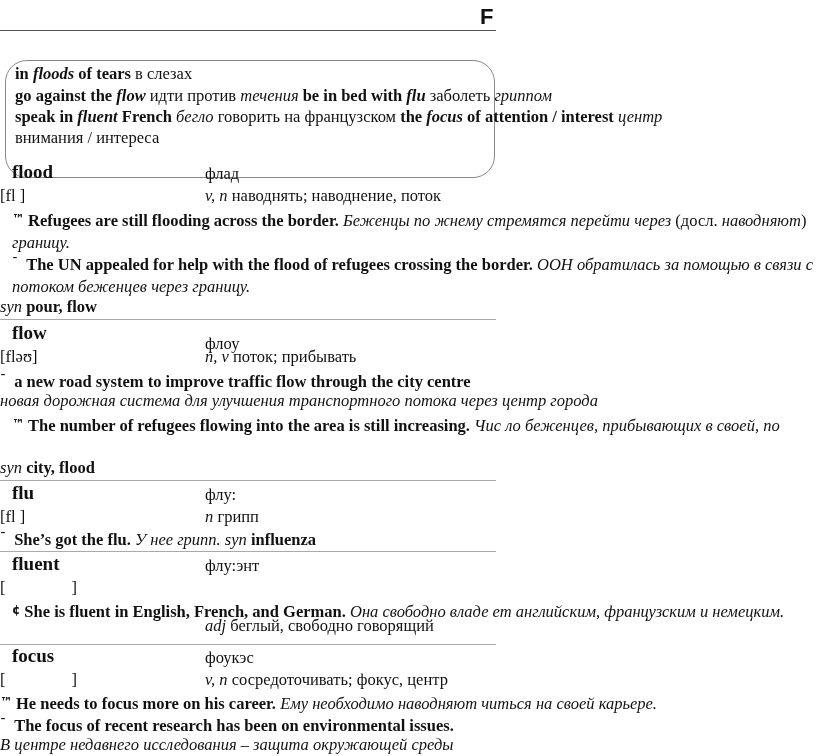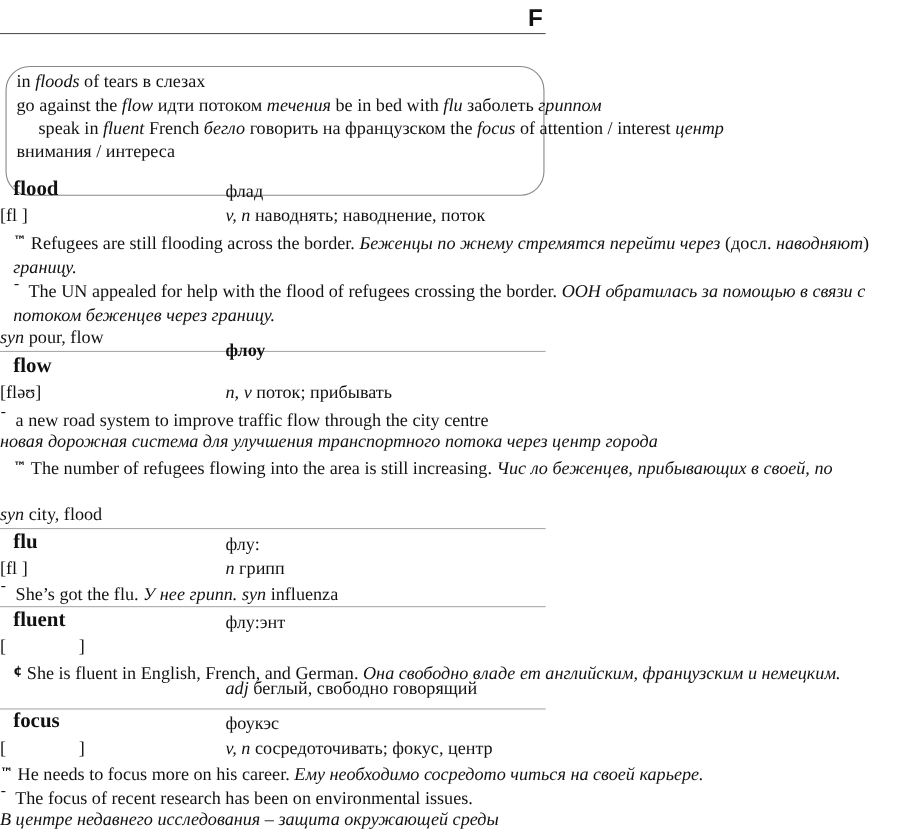--- a/index.html
+++ b/index.html
@@ -1,21 +1,21 @@
 <!DOCTYPE html>
 <html><head>
 <meta charset="utf-8">
 <style>
   html, body { margin: 0; padding: 0; background: #ffffff; }
   body {
     width: 816px; height: 756px; position: relative; overflow: hidden;
     font-family: "Liberation Serif", "DejaVu Serif", serif;
     color: #111111; font-size: 16.5px;
   }
-  .b { font-weight: normal; }
+  .b { font-weight: bold; }
   .i { font-style: italic; }
   .page-letter {
     position: absolute; left: 480px; top: 4px;
     font-family: "Liberation Sans", "DejaVu Sans", sans-serif;
     font-weight: bold; font-size: 22px;
   }
   .top-rule { position: absolute; left: 0; top: 30px; width: 496px; height: 0; border-top: 1px solid #555; }
   .idiom-box {
     position: absolute; left: 5px; top: 60px; width: 490px; height: 118px;
     border: 1.5px solid #888; border-radius: 22px; box-sizing: border-box;
@@ -30,23 +30,23 @@
 <body>
 
 <div class="page-letter">F</div>
 <div class="top-rule"></div>
 
 <div class="idiom-box"></div>
 <div class="line" style="left:15px; top:63px;">
   <span class="b">in </span><span class="b i">floods</span><span class="b"> of tears</span><span> в слезах</span>
 </div>
 <div class="line" style="left:15px; top:85px;">
-  <span class="b">go against the </span><span class="b i">flow</span><span> идти потоком </span><span class="i">течения</span><span class="b"> be in bed with </span><span class="b i">flu</span><span> заболеть </span><span class="i">гриппом</span>
+  <span class="b">go against the </span><span class="b i">flow</span><span> идти против </span><span class="i">течения</span><span class="b"> be in bed with </span><span class="b i">flu</span><span> заболеть </span><span class="i">гриппом</span>
 </div>
-<div class="line" style="left:15px; top:106px;margin-left:20px;">
+<div class="line" style="left:15px; top:106px;">
   <span class="b">speak in </span><span class="b i">fluent</span><span class="b"> French</span><span class="i"> бегло</span><span> говорить на французском </span><span class="b">the </span><span class="b i">focus</span><span class="b"> of attention / interest</span><span class="i"> центр</span>
 </div>
 <div class="line" style="left:15px; top:127px;">
   <span>внимания / интереса</span>
 </div>
 
 <div class="line hw" style="top:161px;">flood</div>
 <div class="line" style="left:205px; top:163px;">флад</div>
 <div class="line" style="top:185px;">[fl    ]</div>
 <div class="line" style="left:205px; top:185px;">
@@ -58,21 +58,21 @@
 </div>
 <div class="wrap" style="top:252px;">
   <span class="mark">ˉ</span> <span class="b">The UN appealed for help with the flood of refugees crossing the border.</span><span class="i"> ООН обратилась за помощью в связи с потоком беженцев через границу.</span>
 </div>
 <div class="line" style="top:296px;">
   <span class="i">syn</span><span class="b"> pour, flow</span>
 </div>
 <div class="rule" style="top:319px;"></div>
 
 <div class="line hw" style="top:322px;">flow</div>
-<div class="line" style="left:205px; top:308px;font-weight:bold;">флоу</div>
+<div class="line" style="left:205px; top:333px;">флоу</div>
 <div class="line" style="top:346px;">[fləʊ]</div>
 <div class="line" style="left:205px; top:346px;">
   <span class="i">n, v</span><span> поток; прибывать</span>
 </div>
 <div class="line" style="top:369px;">
   <span class="mark">ˉ</span> <span class="b">a new road system to improve traffic flow through the city centre</span>
 </div>
 <div class="line i" style="top:390px;">новая дорожная система для улучшения транспортного потока через центр города</div>
 <div class="wrap" style="top:413px;">
   <span class="mark">™</span><span class="b">The number of refugees flowing into the area is still increasing.</span><span class="i"> Чис ло беженцев, прибывающих в своей, по</span>
@@ -104,18 +104,18 @@
 </div>
 <div class="rule" style="top:644px;"></div>
 
 <div class="line hw" style="top:645px;">focus</div>
 <div class="line" style="left:205px; top:647px;">фоукэс</div>
 <div class="line" style="top:669px; white-space:pre;">[                ]</div>
 <div class="line" style="left:205px; top:669px;">
   <span class="i">v, n</span><span> сосредоточивать; фокус, центр</span>
 </div>
 <div class="line" style="top:691px;">
-  <span class="mark">™</span><span class="b">He needs to focus more on his career.</span><span class="i"> Ему необходимо сосредото читься на своей карьере.</span>
+  <span class="mark">™</span><span class="b">He needs to focus more on his career.</span><span class="i"> Ему необходимо наводняют читься на своей карьере.</span>
 </div>
 <div class="line" style="top:713px;">
   <span class="mark">ˉ</span> <span class="b">The focus of recent research has been on environmental issues.</span>
 </div>
 <div class="line i" style="top:734px;">В центре недавнего исследования – защита окружающей среды</div>
 
 </body></html>

